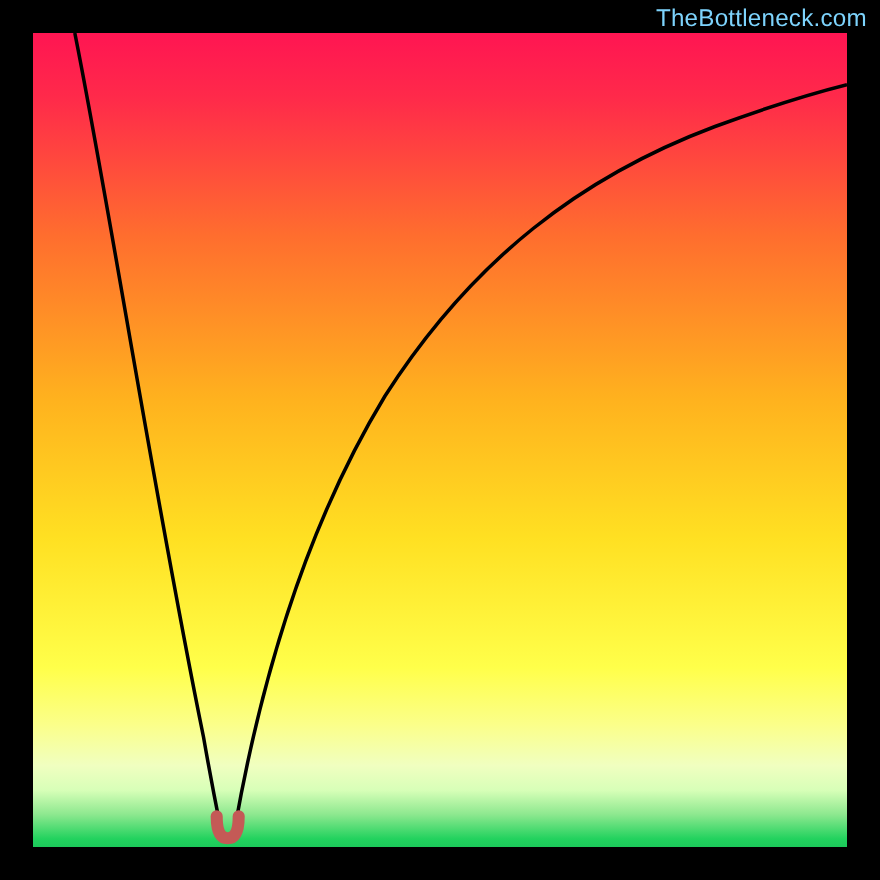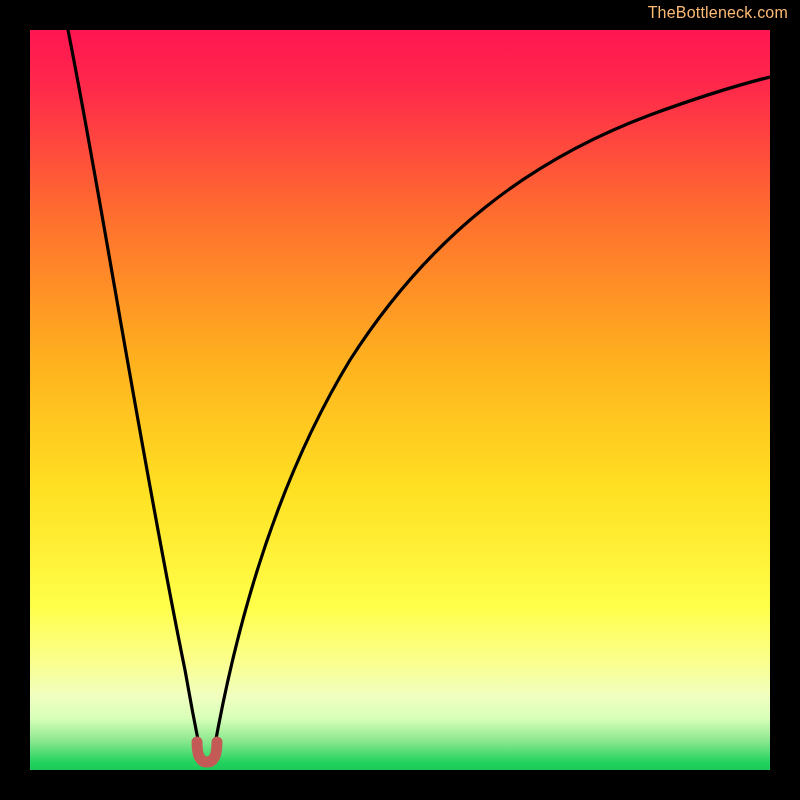--- a/index.html
+++ b/index.html
@@ -26,22 +26,22 @@
     position: absolute;
     inset: 0;
     width: 100%;
     height: 100%;
   }
   .watermark {
     position: absolute;
     top: 4px;
     right: 12px;
     font-family: Arial, Helvetica, sans-serif;
-    font-size: 16px;
-    color: #fdba74;
+    font-size: 22px;
+    color: #7dd3fc;
     letter-spacing: 0.2px;
     text-align: center;
   }
 </style>
 </head>
 <body>
 
 <div class="frame">
 
   <div class="watermark">TheBottleneck.com</div>

